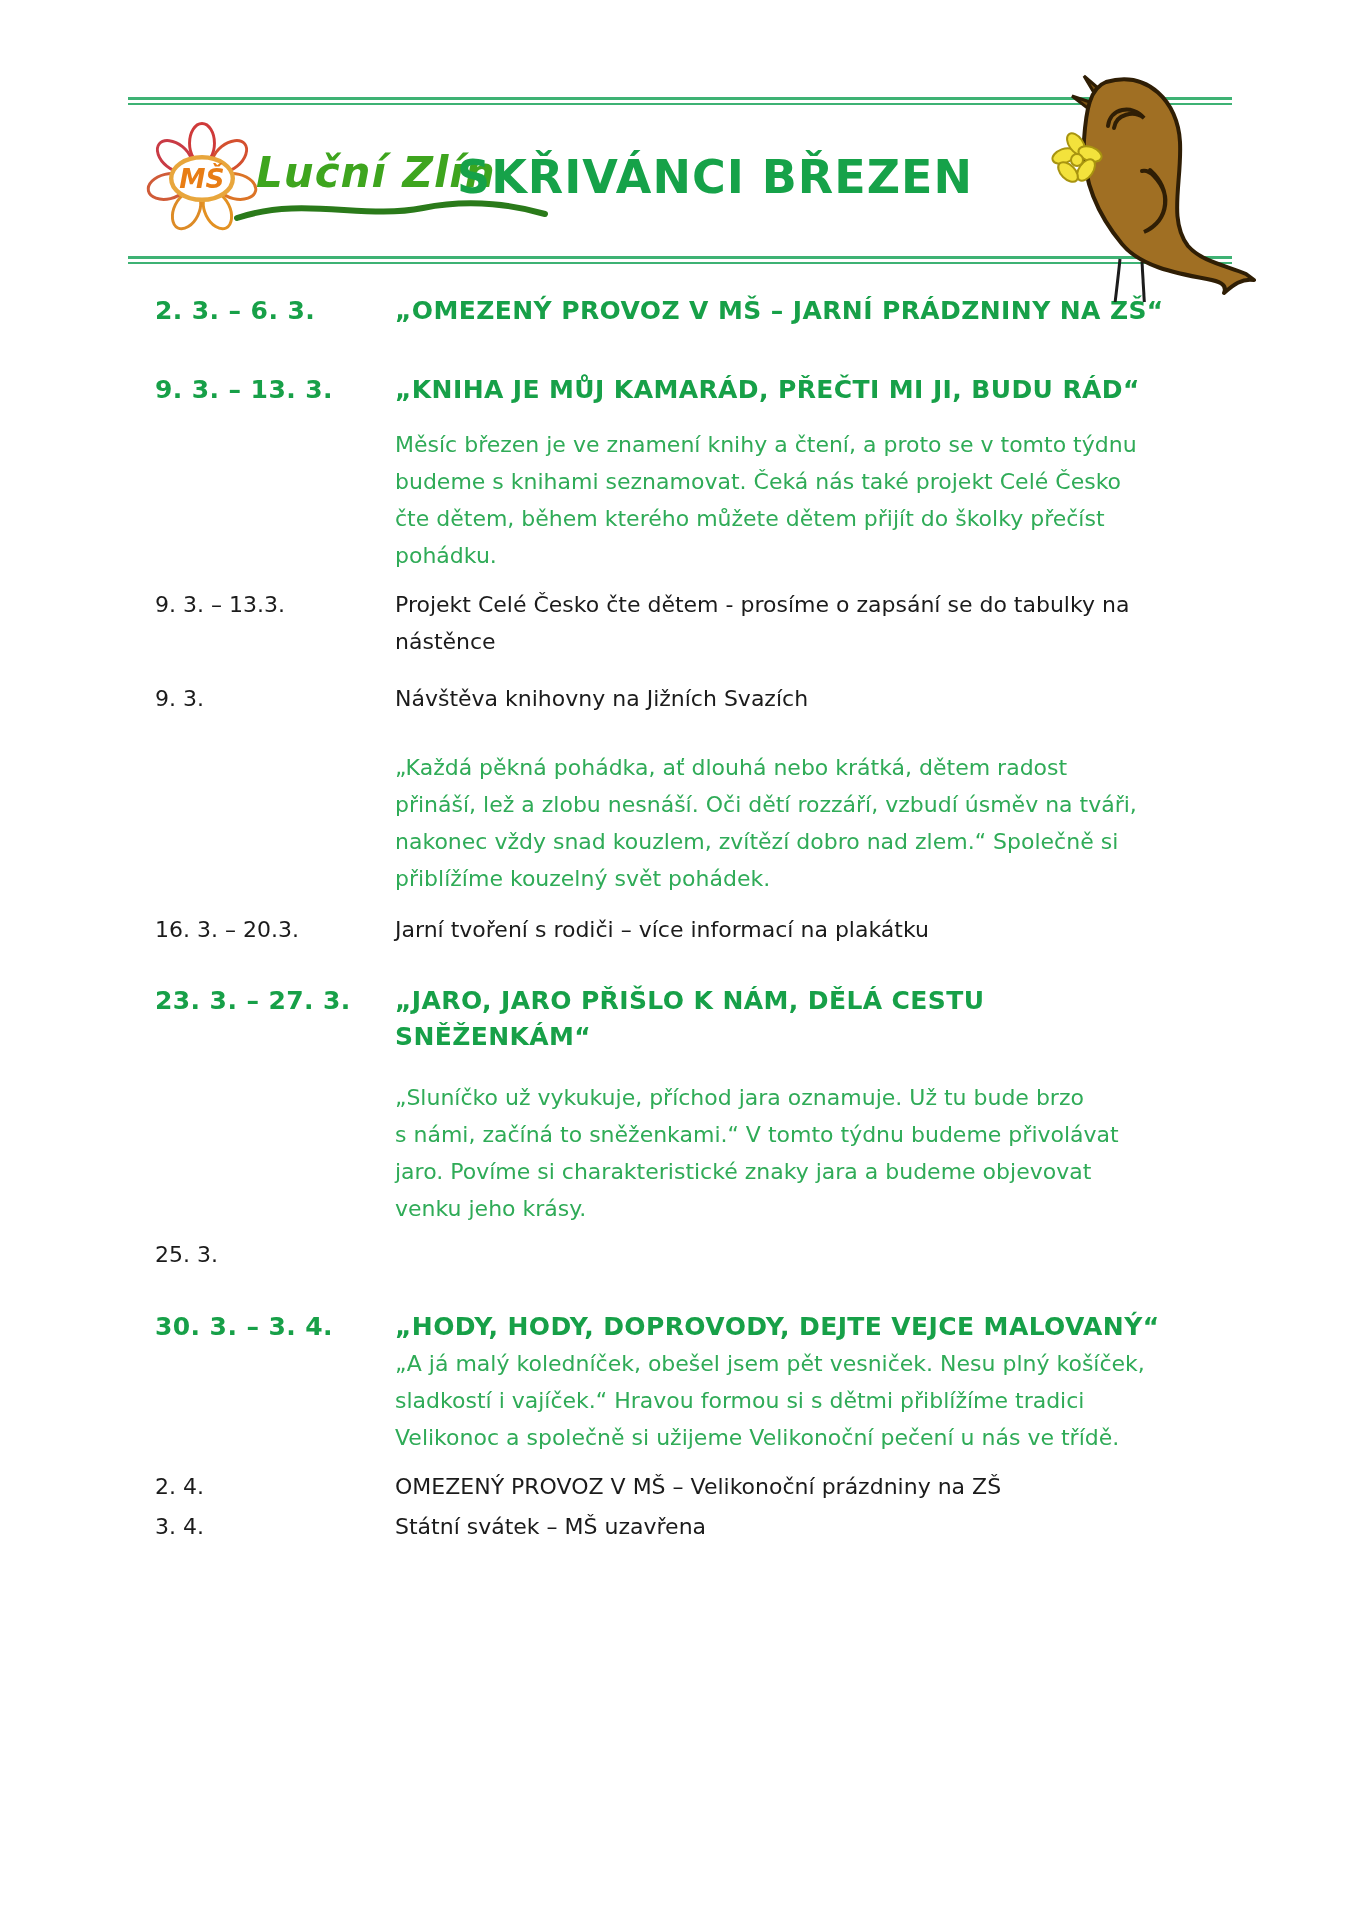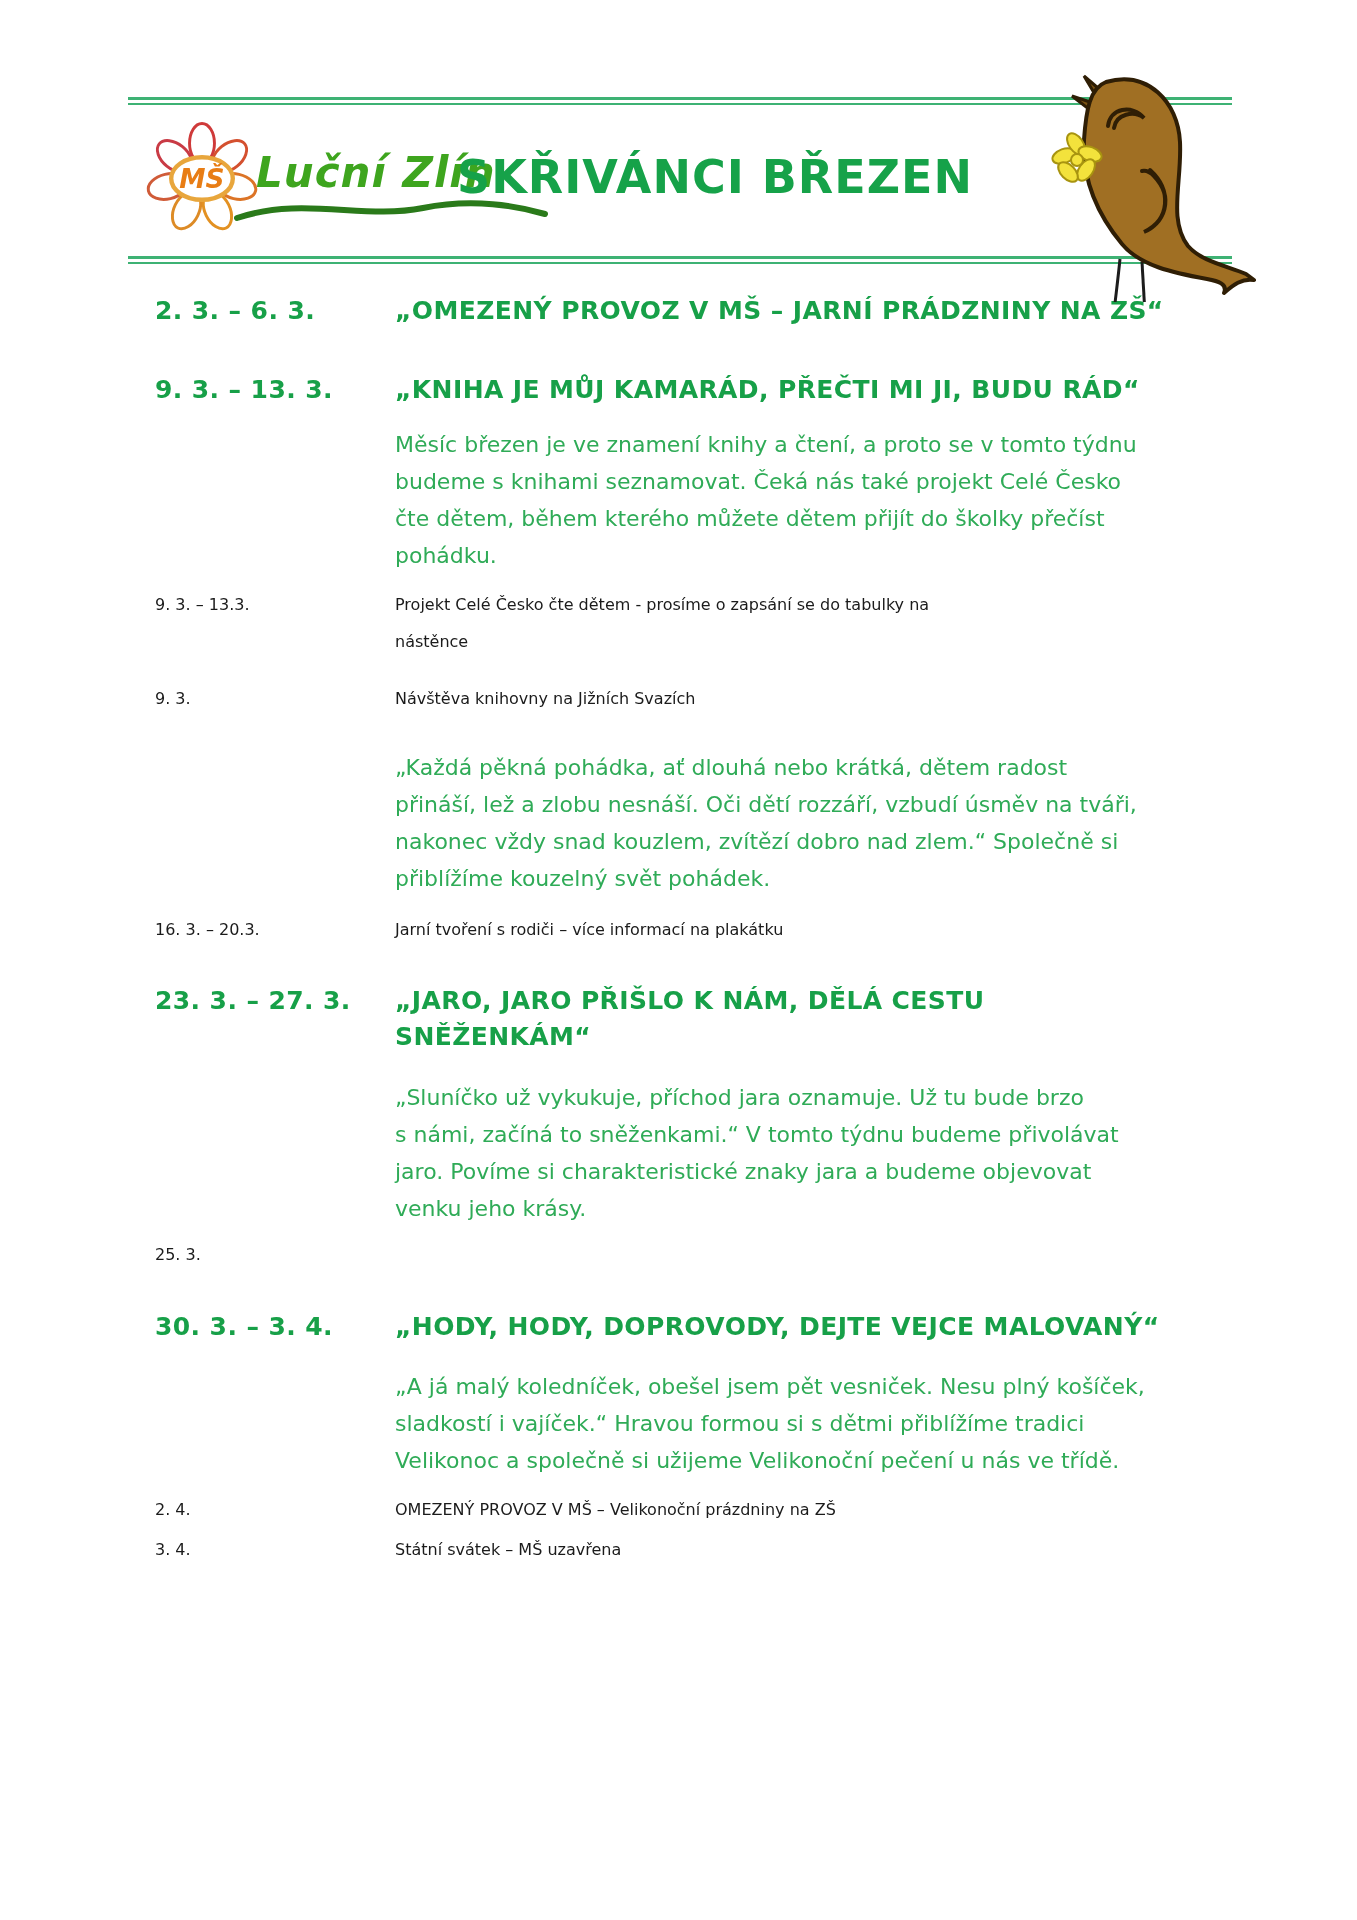--- a/index.html
+++ b/index.html
@@ -34,21 +34,21 @@
   .row { display:flex; align-items:flex-start;justify-content:space-between; }
   .date-col { width:240px; flex:0 0 240px; white-space:pre; }
   .text-col { flex:1; white-space:pre; }
   .row.heading .date-col, .row.heading .text-col {
     color:#17a048; font-weight:bold; font-size:25px; line-height:36px; letter-spacing:0.4px;
   }
   .row.paragraph .text-col {
     color:#2fab57; font-size:22px; line-height:37px;
   }
   .row.event .date-col, .row.event .text-col {
-    color:#1b1b1b; font-size:16px; line-height:37px;
+    color:#1b1b1b; font-size:22px; line-height:37px;
   }
 </style>
 </head>
 <body>
 
 <div class="page">
 
   <div class="rule rule-top"></div>
   <div class="rule rule-bottom"></div>
 
@@ -183,21 +183,21 @@
 
     <div class="row event" style="margin-top:9px">
       <div class="date-col">25. 3.</div>
     </div>
 
     <div class="row heading" style="margin-top:36px">
       <div class="date-col">30. 3. – 3. 4.</div>
       <div class="text-col">„HODY, HODY, DOPROVODY, DEJTE VEJCE MALOVANÝ“</div>
     </div>
 
-    <div class="row paragraph" style="margin-top:23px">
+    <div class="row paragraph" style="">
       <div class="date-col"></div>
       <div class="text-col">„A já malý koledníček, obešel jsem pět vesniček. Nesu plný košíček,
 sladkostí i vajíček.“ Hravou formou si s dětmi přiblížíme tradici
 Velikonoc a společně si užijeme Velikonoční pečení u nás ve třídě.</div>
     </div>
 
 
     <div class="row event" style="margin-top:12px">
       <div class="date-col">2. 4.</div>
       <div class="text-col">OMEZENÝ PROVOZ V MŠ – Velikonoční prázdniny na ZŠ</div>

